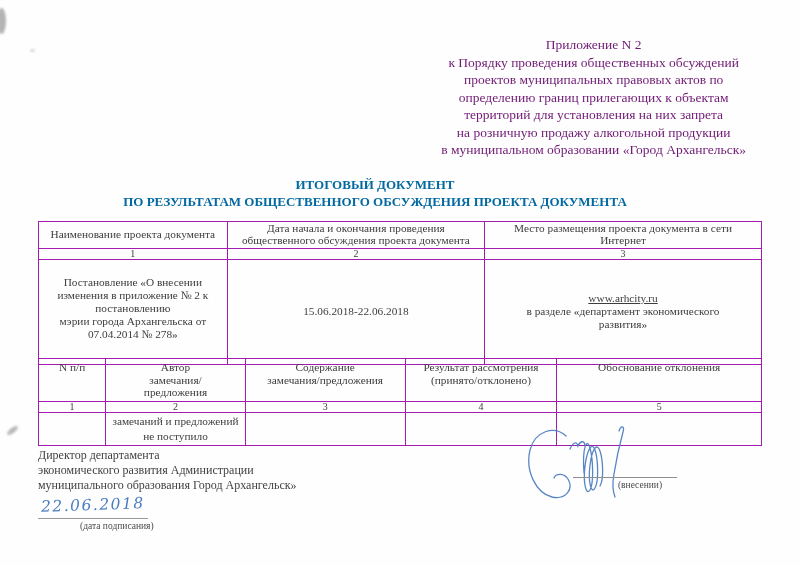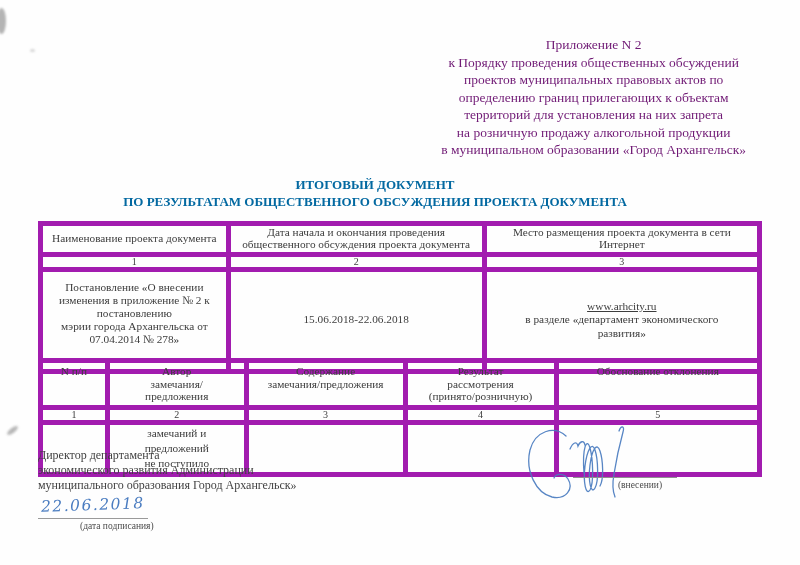--- a/index.html
+++ b/index.html
@@ -26,32 +26,32 @@
   
   .doc-title{
     position:absolute;top:176px;left:0;width:750px;
     text-align:center;font-weight:bold;
     font-size:13px;line-height:17px;
     color:#0369a1;
   }
   
   .tbl{position:absolute;left:38px;width:724px;border-collapse:collapse;table-layout:fixed;}
   .tbl td{
-    border:5px solid #a21caf;
+    border:1px solid #a21caf;
     font-size:11.3px;line-height:13px;
     color:#3d3d3d;
     padding:1px 5px;
     overflow:hidden;
   }
   .tbl1{top:221px;}
   .tbl2{top:358px;}
   .tbl1 .hdr td{text-align:center;vertical-align:middle;height:22px;line-height:11.8px;padding:1px 4px;}
   .tbl .nums td{text-align:center;vertical-align:middle;height:9px;font-size:10px;line-height:10px;padding:0;}
   .tbl1 .bodyrow td{height:87px;text-align:center;vertical-align:middle;line-height:13.2px;}
-  .tbl1 .bodyrow td.topcell{vertical-align:top;padding-top:9px;}
+  .tbl1 .bodyrow td.topcell{vertical-align:top;padding-top:16px;}
   .tbl2 .hdr td{text-align:center;vertical-align:top;height:27px;line-height:12.5px;padding:2px 17px;}
   .tbl2 .bodyrow td{height:22px;text-align:center;vertical-align:top;line-height:15px;padding:1px 5px;margin-left:24px;}
   .site-link{text-decoration:underline;}
   
   .signer{
     position:absolute;left:38px;top:448px;
     font-size:12px;line-height:15px;color:#424242;
   }
   
   .sig-svg{position:absolute;left:522px;top:420px;}
@@ -137,21 +137,21 @@
         <col style="width:28.3%">
       </colgroup>
     <tbody>
         <tr class="hdr">
       <td class="pre">N п/п</td>
       <td class="pre">Автор
 замечания/предложения</td>
       <td class="pre">Содержание
 замечания/предложения</td>
       <td class="pre">Результат рассмотрения
-(принято/розничную)</td>
+(принято/отклонено)</td>
       <td class="pre">Обоснование отклонения</td>
     </tr>
     <tr class="nums">
       <td>1</td>
       <td>2</td>
       <td>3</td>
       <td>4</td>
       <td>5</td>
     </tr>
     <tr class="bodyrow">

